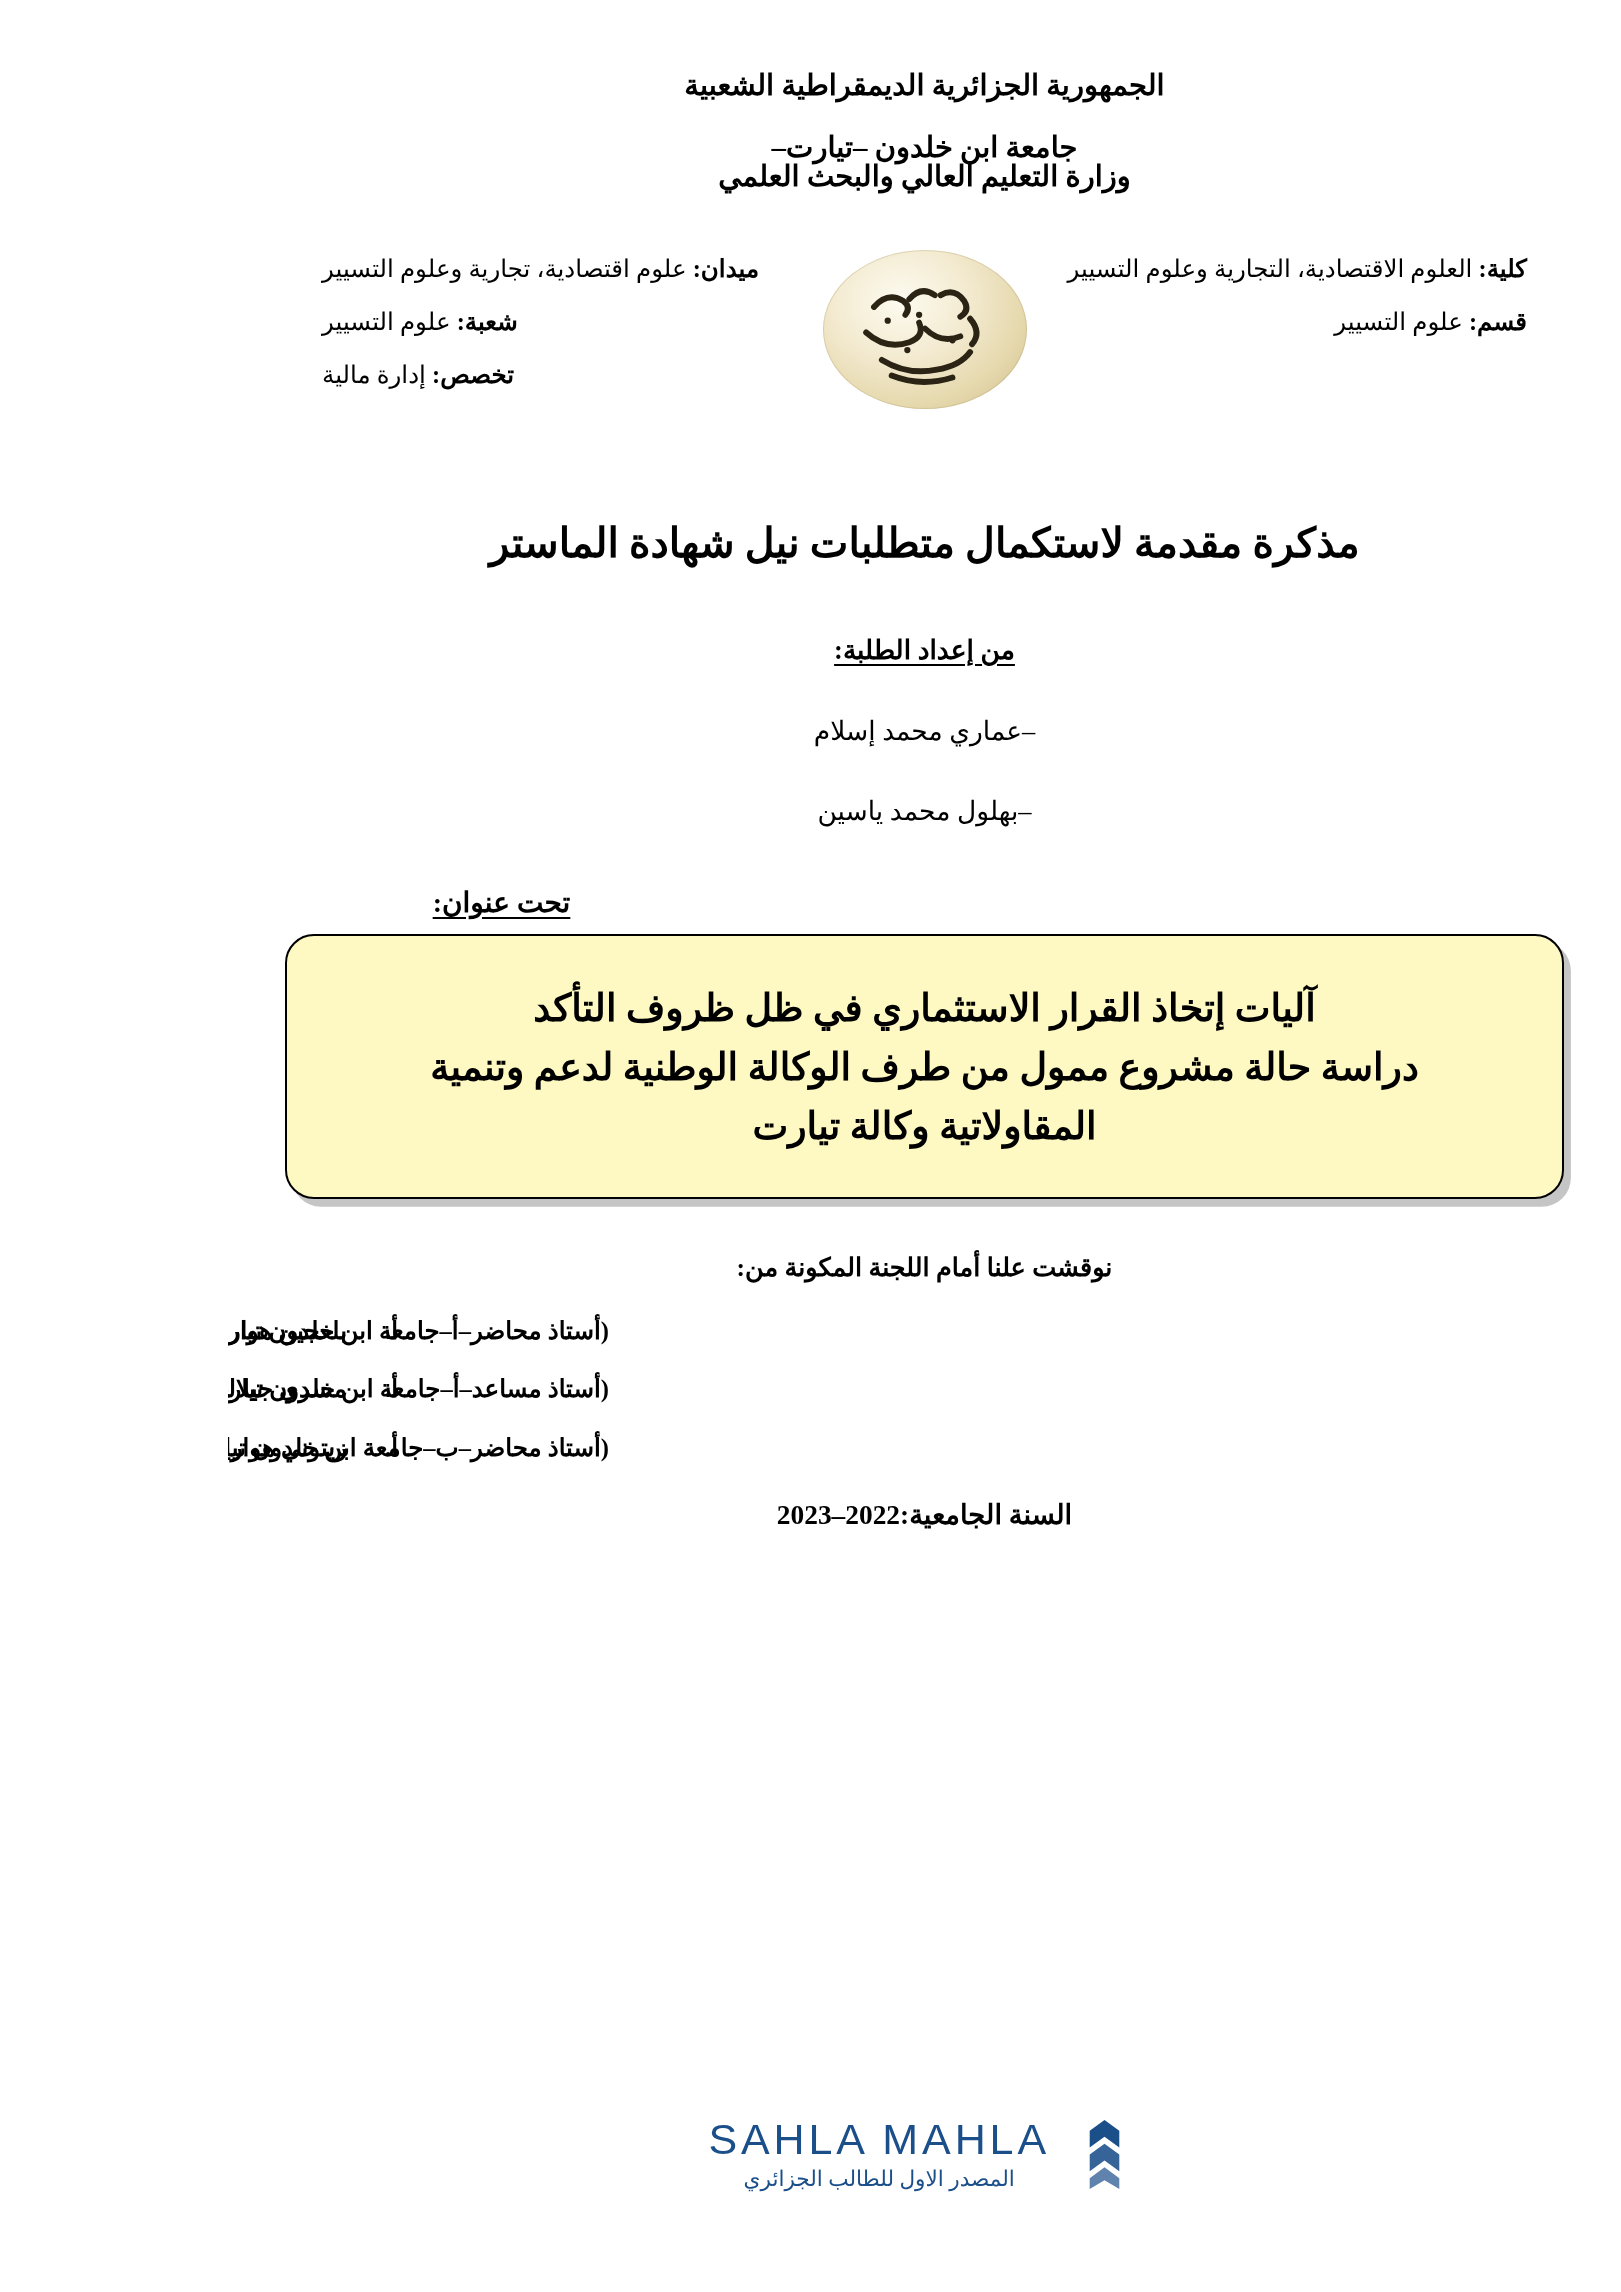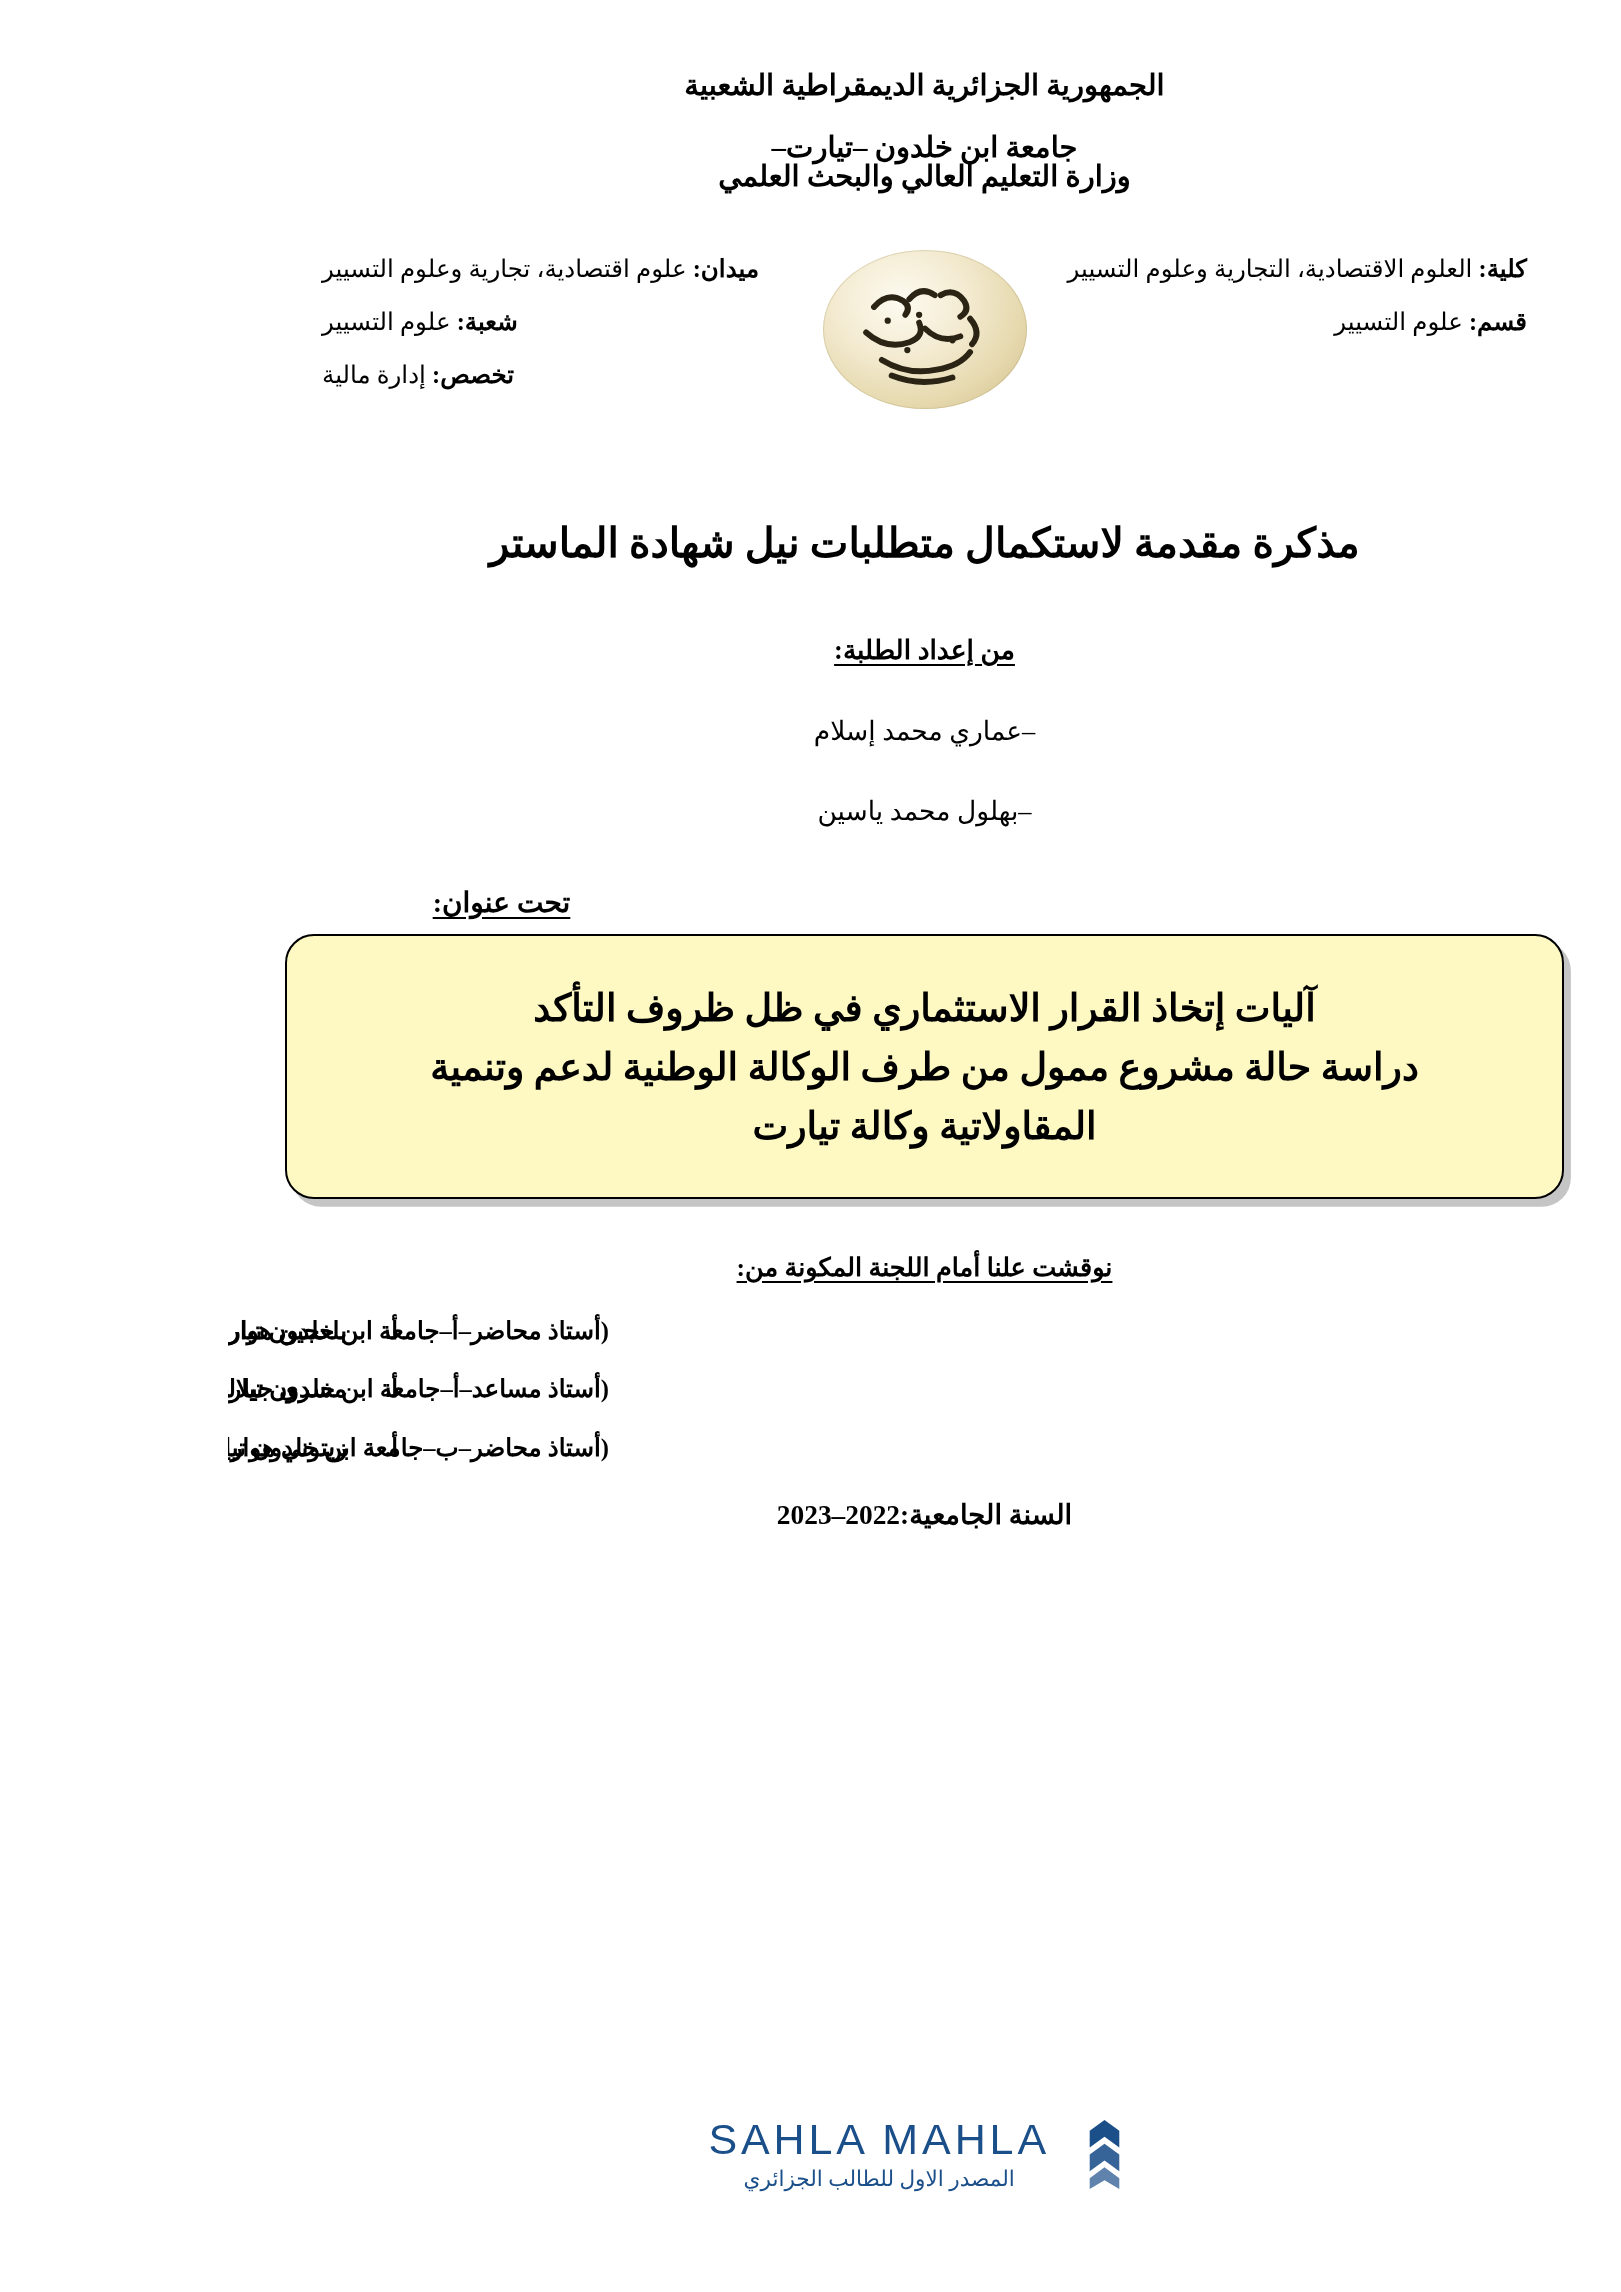--- a/index.html
+++ b/index.html
@@ -148,21 +148,20 @@
   }
 
   
   .jury {
     margin-top: 53px;
     text-align: center;
   }
   .jury-title {
     font-weight: bold;
     font-size: 25.5px;
-    text-decoration: underline;
     text-underline-offset: 4.9px;
     display: inline-block;
   }
   .jury-list {
     margin: 33px 0 0 0;
     padding: 0;
     list-style: none;
   }
   .jury-row {
     display: flex;

